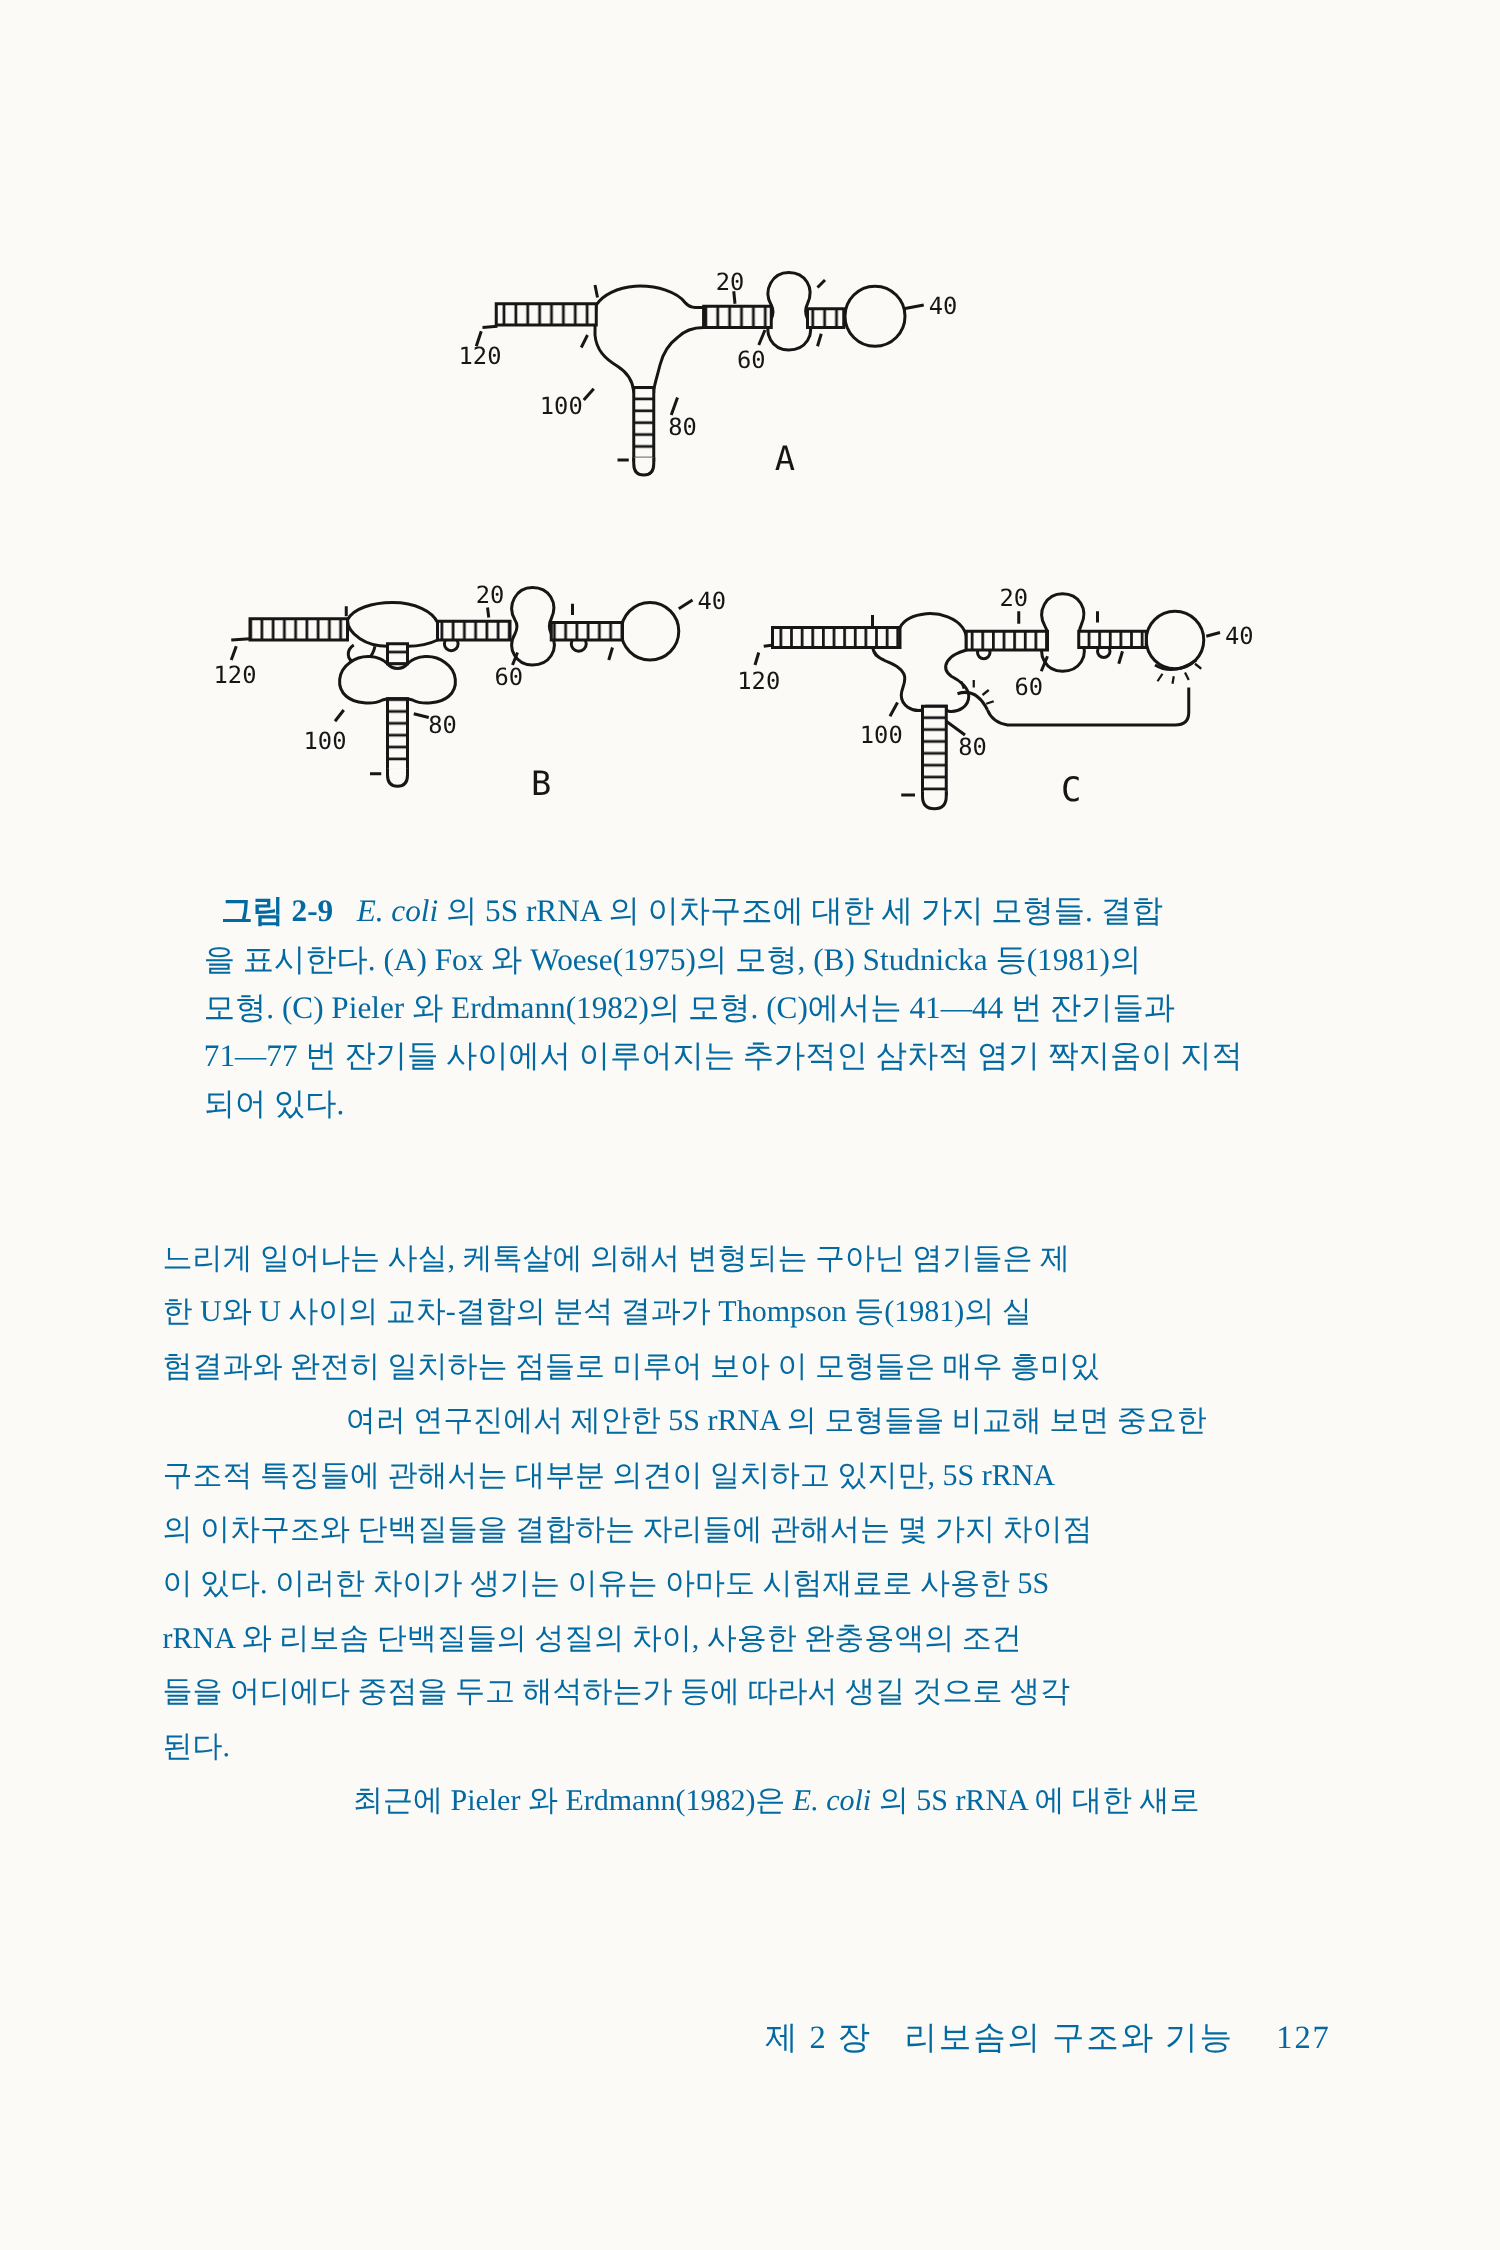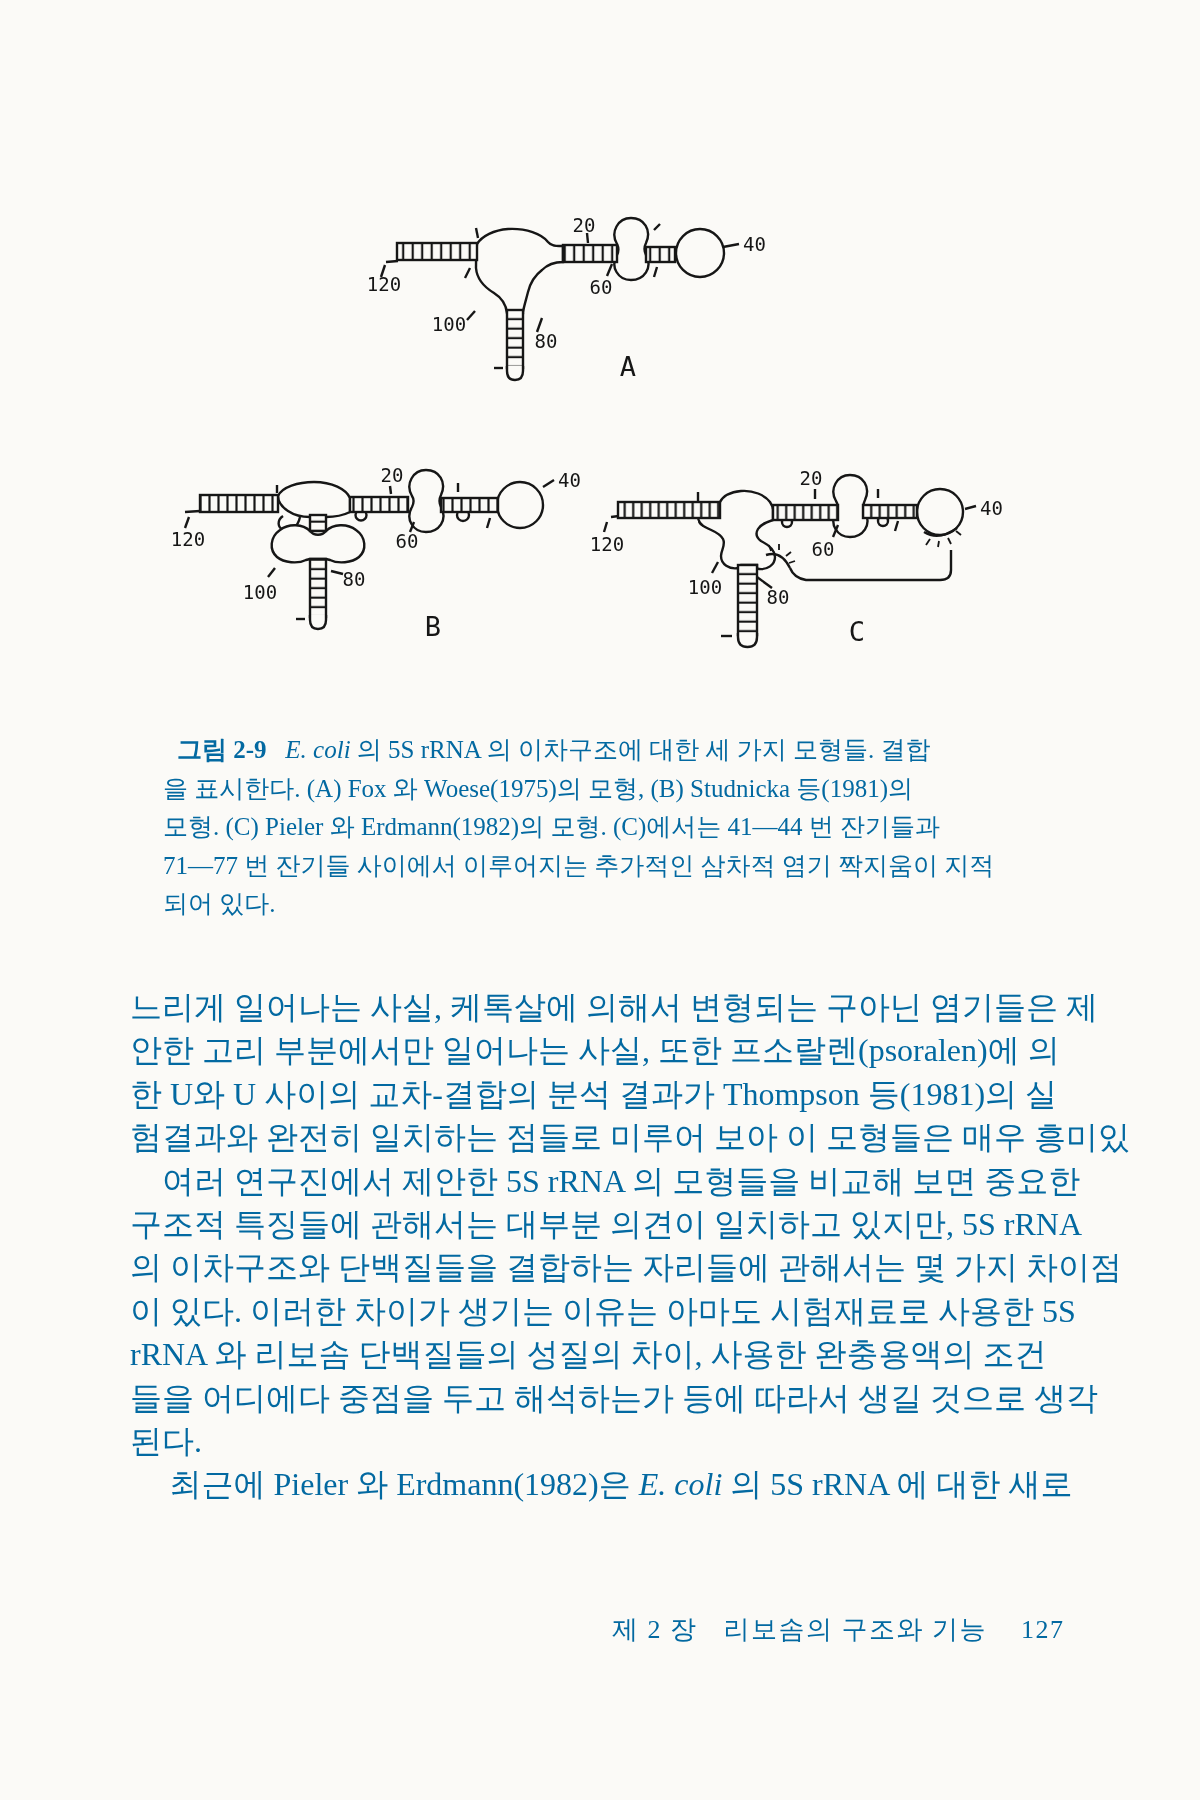--- a/index.html
+++ b/index.html
@@ -17,26 +17,26 @@
     fill:#161616;
     font-size:19px;
   }
   svg text.big{font-size:27px;}
   .caption{
     position:absolute;left:163px;top:711px;width:895px;
     font-size:25px;line-height:38.5px;
     white-space:nowrap;
   }
   .caption .cline{height:38.5px;}
-  .caption .c1{padding-left:14px;margin-top:20px;}
+  .caption .c1{padding-left:14px;}
   .cap-bold{font-weight:bold;}
   .ital{font-style:italic;}
   .bodytext{
     position:absolute;left:130px;top:986px;width:950px;
-    font-size:32px;line-height:43.4px;
+    font-size:24px;line-height:43.4px;
     white-space:nowrap;
   }
   .bline{height:43.4px;}
   .bline.ind{padding-left:32px;text-align:center;}
   .footer{
     position:absolute;left:612px;top:1612px;
     font-size:26px;letter-spacing:1.5px;white-space:nowrap;
   }
   .footer .gap1{display:inline-block;width:26px;}
   .footer .gap2{display:inline-block;width:34px;}
@@ -234,21 +234,20 @@
       <span class="ital">E. coli</span><span> 의 5S rRNA 의 이차구조에 대한 세 가지 모형들. 결합</span>
     </div>
     <div class="cline">을 표시한다. (A) Fox 와 Woese(1975)의 모형, (B) Studnicka 등(1981)의</div>
     <div class="cline">모형. (C) Pieler 와 Erdmann(1982)의 모형. (C)에서는 41—44 번 잔기들과</div>
     <div class="cline">71—77 번 잔기들 사이에서 이루어지는 추가적인 삼차적 염기 짝지움이 지적</div>
     <div class="cline">되어 있다.</div>
   </div>
 
   <div class="bodytext">
     <div class="bline">느리게 일어나는 사실, 케톡살에 의해서 변형되는 구아닌 염기들은 제</div>
-    <div class="bline">안한 고리 부분에서만 일어나는 사실, 또한 프소랄렌(psoralen)에 의</div>
     <div class="bline">한 U와 U 사이의 교차-결합의 분석 결과가 Thompson 등(1981)의 실</div>
     <div class="bline">험결과와 완전히 일치하는 점들로 미루어 보아 이 모형들은 매우 흥미있</div>
     <div class="bline ind">여러 연구진에서 제안한 5S rRNA 의 모형들을 비교해 보면 중요한</div>
     <div class="bline">구조적 특징들에 관해서는 대부분 의견이 일치하고 있지만, 5S rRNA</div>
     <div class="bline">의 이차구조와 단백질들을 결합하는 자리들에 관해서는 몇 가지 차이점</div>
     <div class="bline">이 있다. 이러한 차이가 생기는 이유는 아마도 시험재료로 사용한 5S</div>
     <div class="bline">rRNA 와 리보솜 단백질들의 성질의 차이, 사용한 완충용액의 조건</div>
     <div class="bline">들을 어디에다 중점을 두고 해석하는가 등에 따라서 생길 것으로 생각</div>
     <div class="bline">된다.</div>
     <div class="bline ind">

